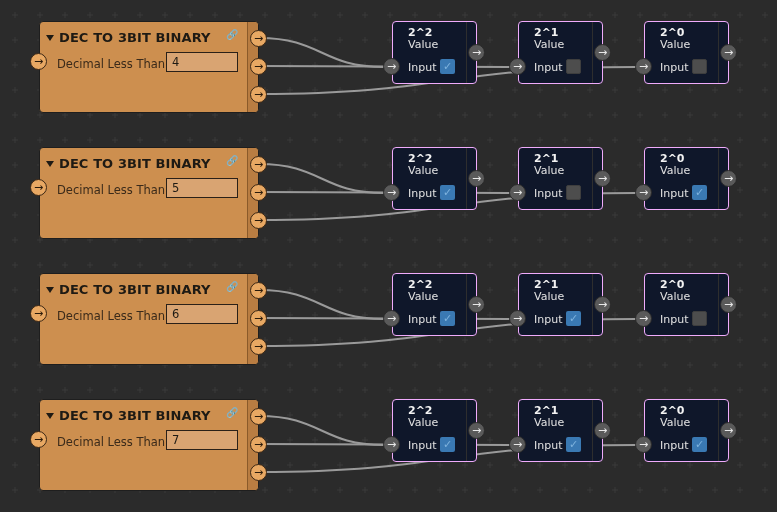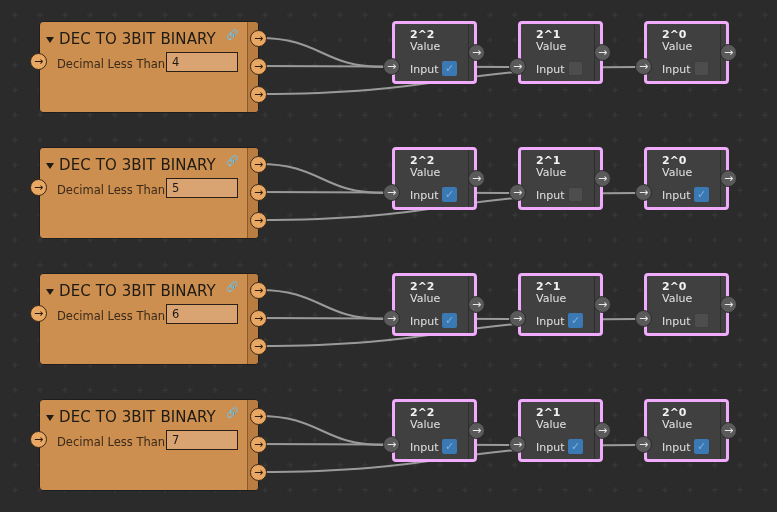--- a/index.html
+++ b/index.html
@@ -21,41 +21,41 @@
   .node { position:absolute; border-radius:4px; z-index:2; box-sizing:border-box; }
   .dec {
     width:220px; height:92px; background:#cd8f4f;
     border:1px solid #1e1e1e;
   }
   .dec .out-strip {
     position:absolute; right:0; top:0; width:10px; height:100%;
     background:#b97d42; border-left:1px solid #8a5a2a; border-radius:0 4px 4px 0;
   }
   .dec .title {
-    position:absolute; left:6px; top:8px; font-size:15px; font-weight:normal; color:#1e1a14;
+    position:absolute; left:6px; top:8px; font-size:13px; font-weight:bold; color:#1e1a14;
     letter-spacing:0.1px;
   }
   .dec .tri { display:inline-block; width:0; height:0; border-left:4px solid transparent;
     border-right:4px solid transparent; border-top:6px solid #1e1a14; margin-right:5px; vertical-align:1px; }
   .dec .link-icon { position:absolute; left:186px; top:7px; font-size:10px; color:#7d5530; }
   .dec .label { position:absolute; left:17px; top:35px; font-size:11.5px; color:#3a2a1a; }
   .dec .field {
     position:absolute; left:126px; top:30px; width:72px; height:20px;
     background:#d9a472; border:1px solid #2a2018; box-sizing:border-box;
     font-size:11.5px; color:#1e1a14; padding:2px 0 0 5px;
   }
   .port {
     position:absolute; width:17px; height:17px; border-radius:50%;
     box-sizing:border-box; display:flex; align-items:center; justify-content:center;
     font-size:11px; line-height:1; z-index:3;
   }
   .port.orange { background:#e8a863; border:1.5px solid #3a2614; color:#2a1a0a; }
   .port.gray { background:#5a5a5a; border:1.5px solid #2a2a2a; color:#e8e8e8; }
   .bit {
-    width:85px; height:63px; background:#404040; border:3px solid #f0abfc;
+    width:85px; height:63px; background:#0f172a; border:1px solid #f0abfc;
   }
   .bit .sep { position:absolute; left:73px; top:0; width:1px; height:100%; background:#2e2e2e; }
   .bit .name { position:absolute; left:15px; top:4px; font-size:11px; font-weight:bold; color:#f2f2f2; }
   .bit .vlabel { position:absolute; left:15px; top:16px; font-size:11px; color:#e2e2e2; }
   .bit .ilabel { position:absolute; left:15px; top:39px; font-size:11px; color:#e2e2e2; }
   .bit .cb {
     position:absolute; left:47px; top:37px; width:15px; height:15px; border-radius:2px;
     box-sizing:border-box; font-size:11px; display:flex; align-items:center; justify-content:center;
   }
   .cb.on { background:#3a79b3; color:#7fb3de; }

